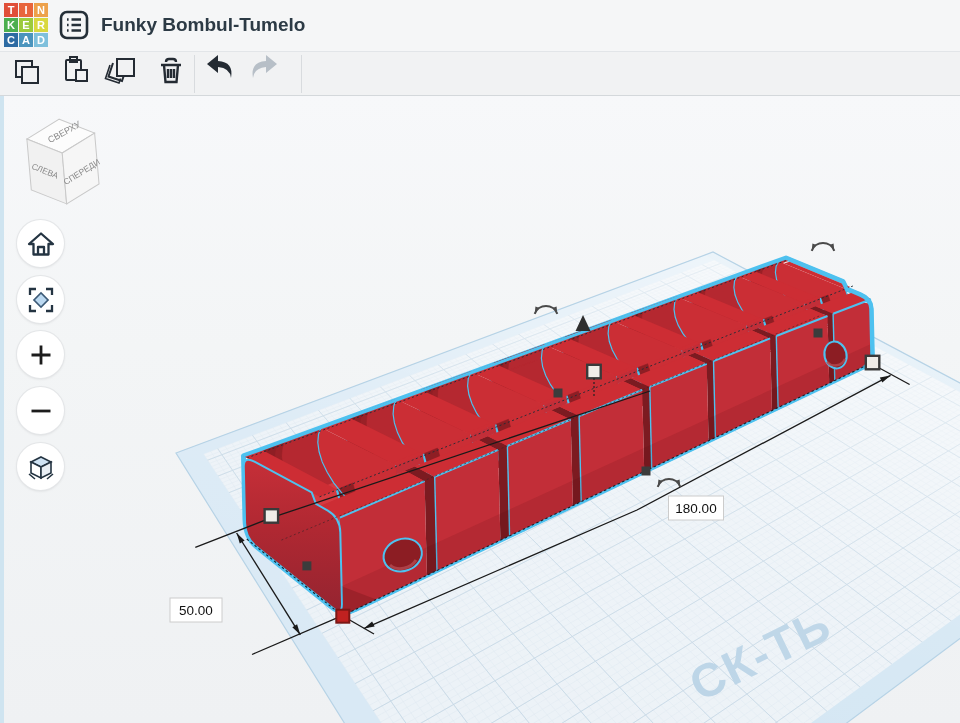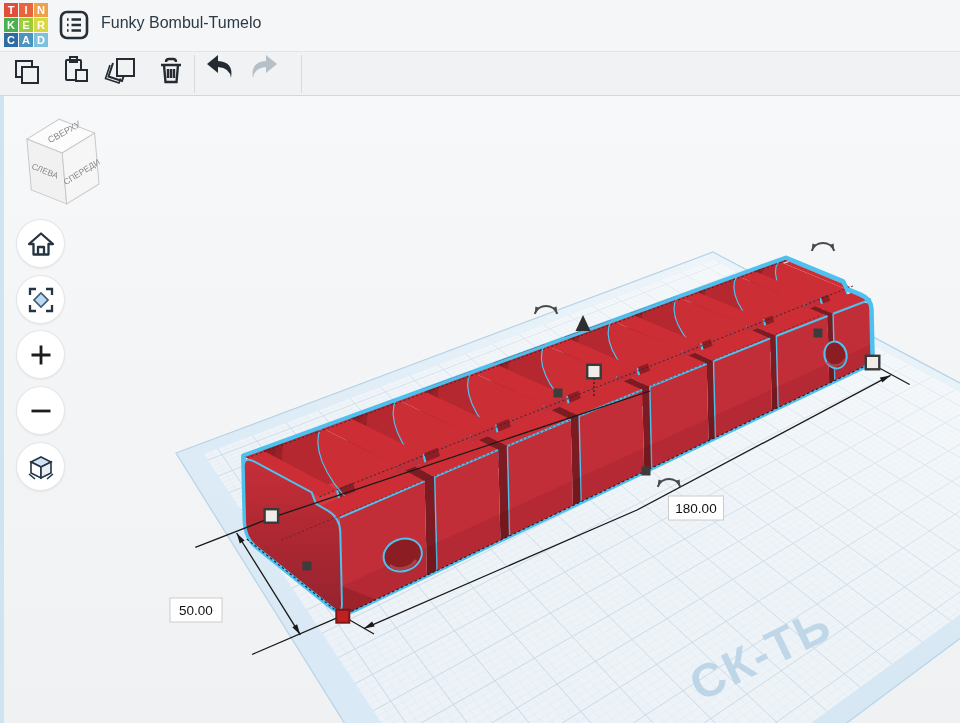--- a/index.html
+++ b/index.html
@@ -1,21 +1,21 @@
 <!DOCTYPE html>
 <html><head><meta charset="utf-8"><style>
 *{margin:0;padding:0;box-sizing:border-box}
 body{width:960px;height:723px;font-family:"Liberation Sans",sans-serif;overflow:hidden;background:#fff;position:relative}
 .hdr{position:absolute;left:0;top:0;width:960px;height:52px;background:#f5f6f7;border-bottom:1px solid #e2e5e8}
 .tbar{position:absolute;left:0;top:52px;width:960px;height:44px;background:#f1f2f3;border-bottom:1px solid #d4d8db}
 .vp{position:absolute;left:0;top:96px;width:960px;height:627px;background:linear-gradient(180deg,#f7f8fa 0%,#f3f5f6 40%,#eff1f3 100%)}
 .lstrip{position:absolute;left:0;top:96px;width:4px;height:627px;background:#cfe4f0}
 .logo{position:absolute;left:4px;top:3px;width:44px;height:44px;display:grid;grid-template-columns:repeat(3,1fr);grid-template-rows:repeat(3,1fr);gap:1px}
 .logo div{display:flex;align-items:center;justify-content:center;color:#fff;font-weight:bold;font-size:11px}
-.title{position:absolute;left:101px;top:14px;font-size:16px;font-weight:normal;color:#2c3a45}
+.title{position:absolute;left:101px;top:14px;font-size:19px;font-weight:bold;color:#2c3a45}
 .circ{position:absolute;left:17px;width:47px;height:47px;border-radius:50%;background:#fff;box-shadow:0 0 0 1px #e4e6e8,0 1px 3px rgba(0,0,0,.12);display:flex;align-items:center;justify-content:center}
 .sep{position:absolute;top:55px;height:38px;width:1px;background:#d8dbde}
 </style></head>
 <body>
 <div class="vp"></div>
 <div class="lstrip"></div>
 <svg style="position:absolute;left:0;top:96px" width="960" height="627" viewBox="0 96 960 627">
 <defs>
       <linearGradient id="fade" x1="713" y1="252" x2="560" y2="760" gradientUnits="userSpaceOnUse">
         <stop offset="0" stop-color="#ffffff" stop-opacity="0.55"></stop>

